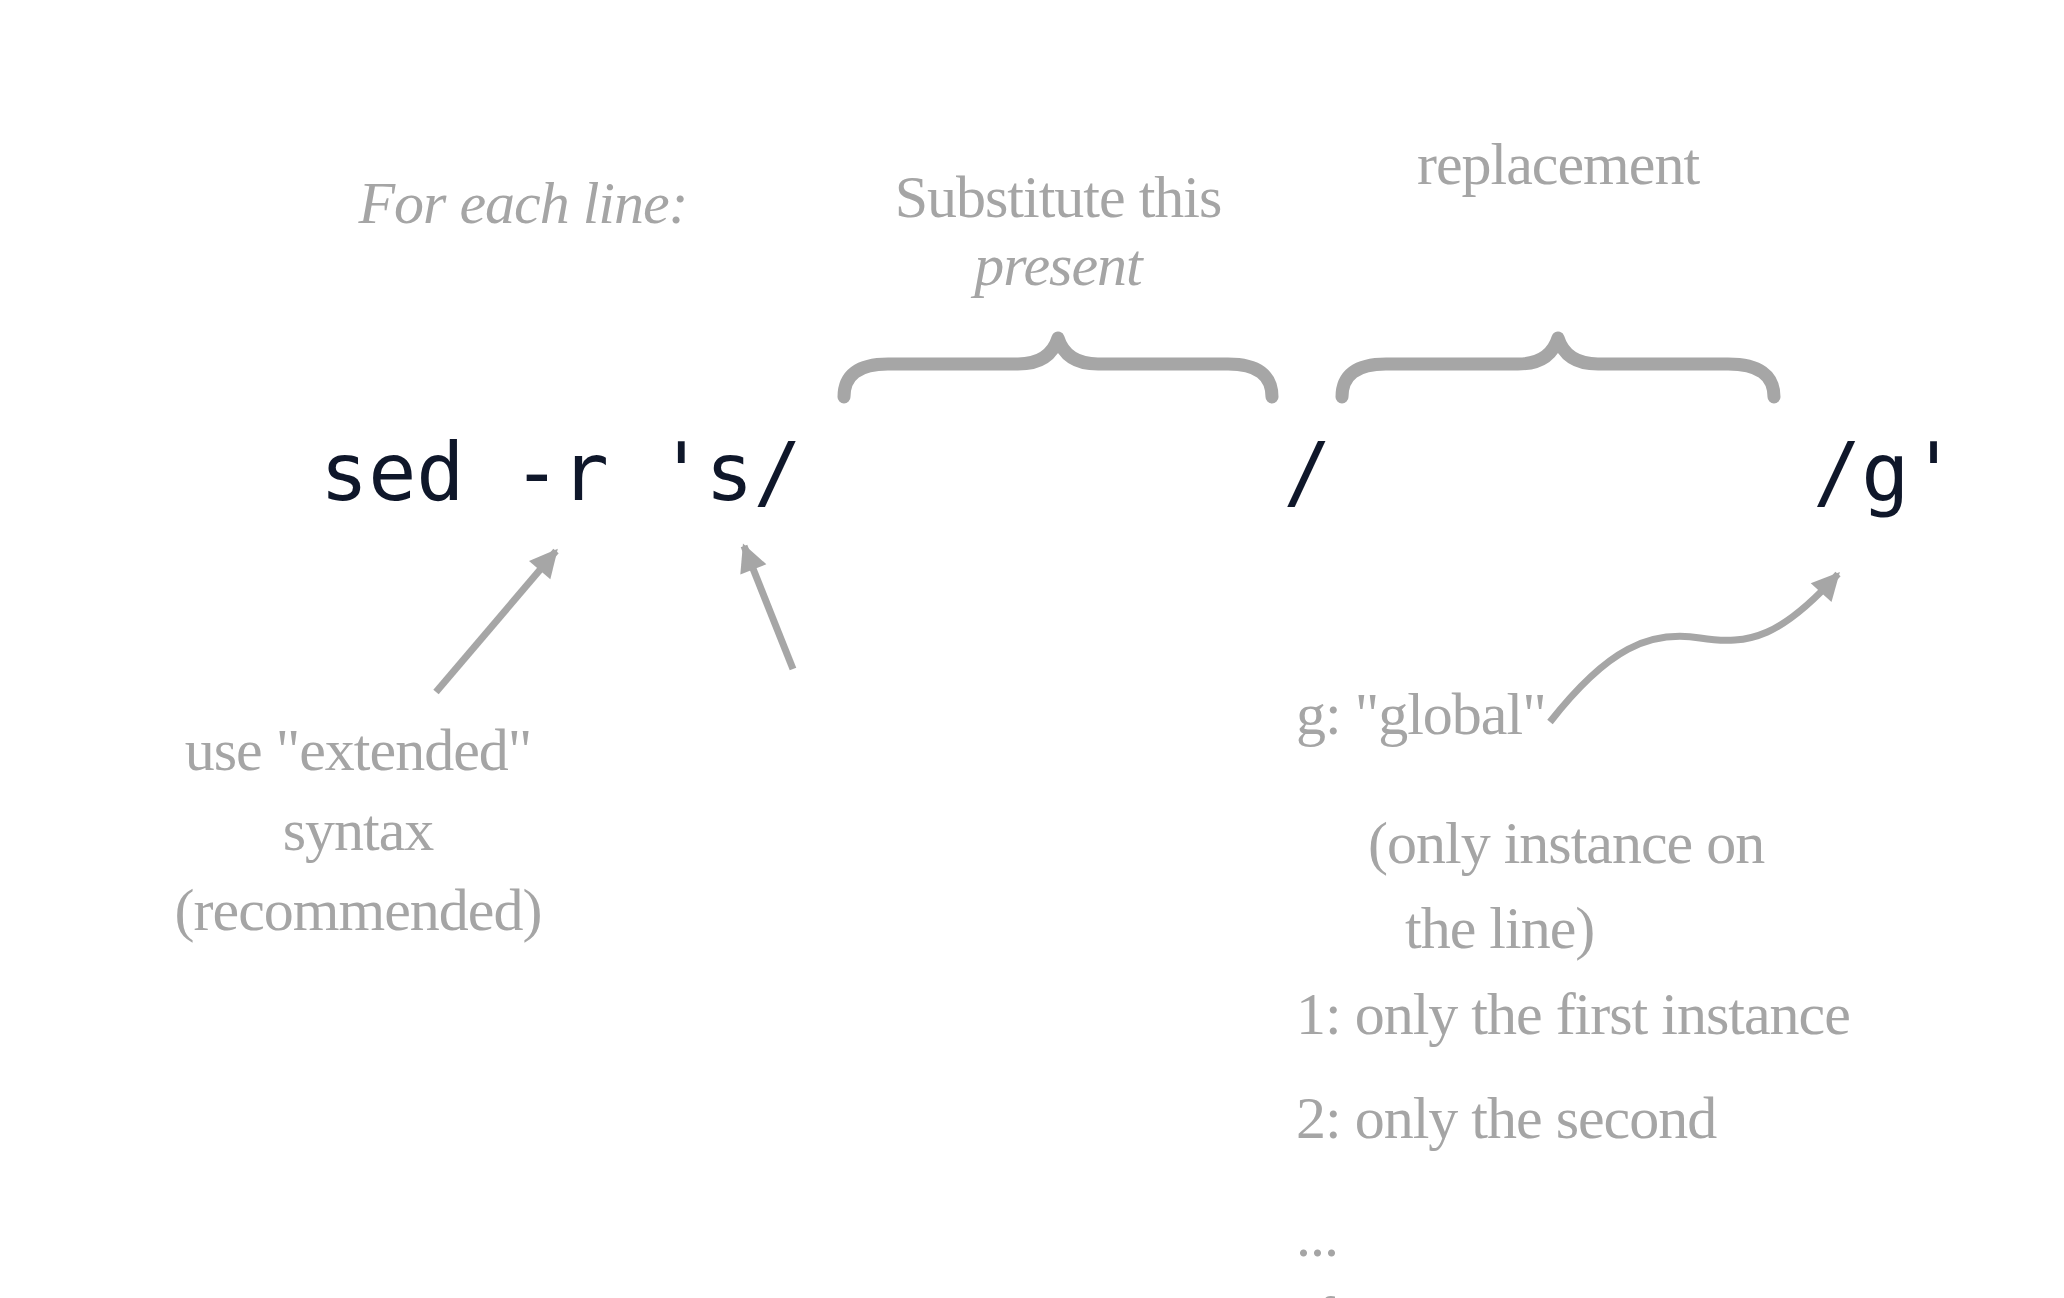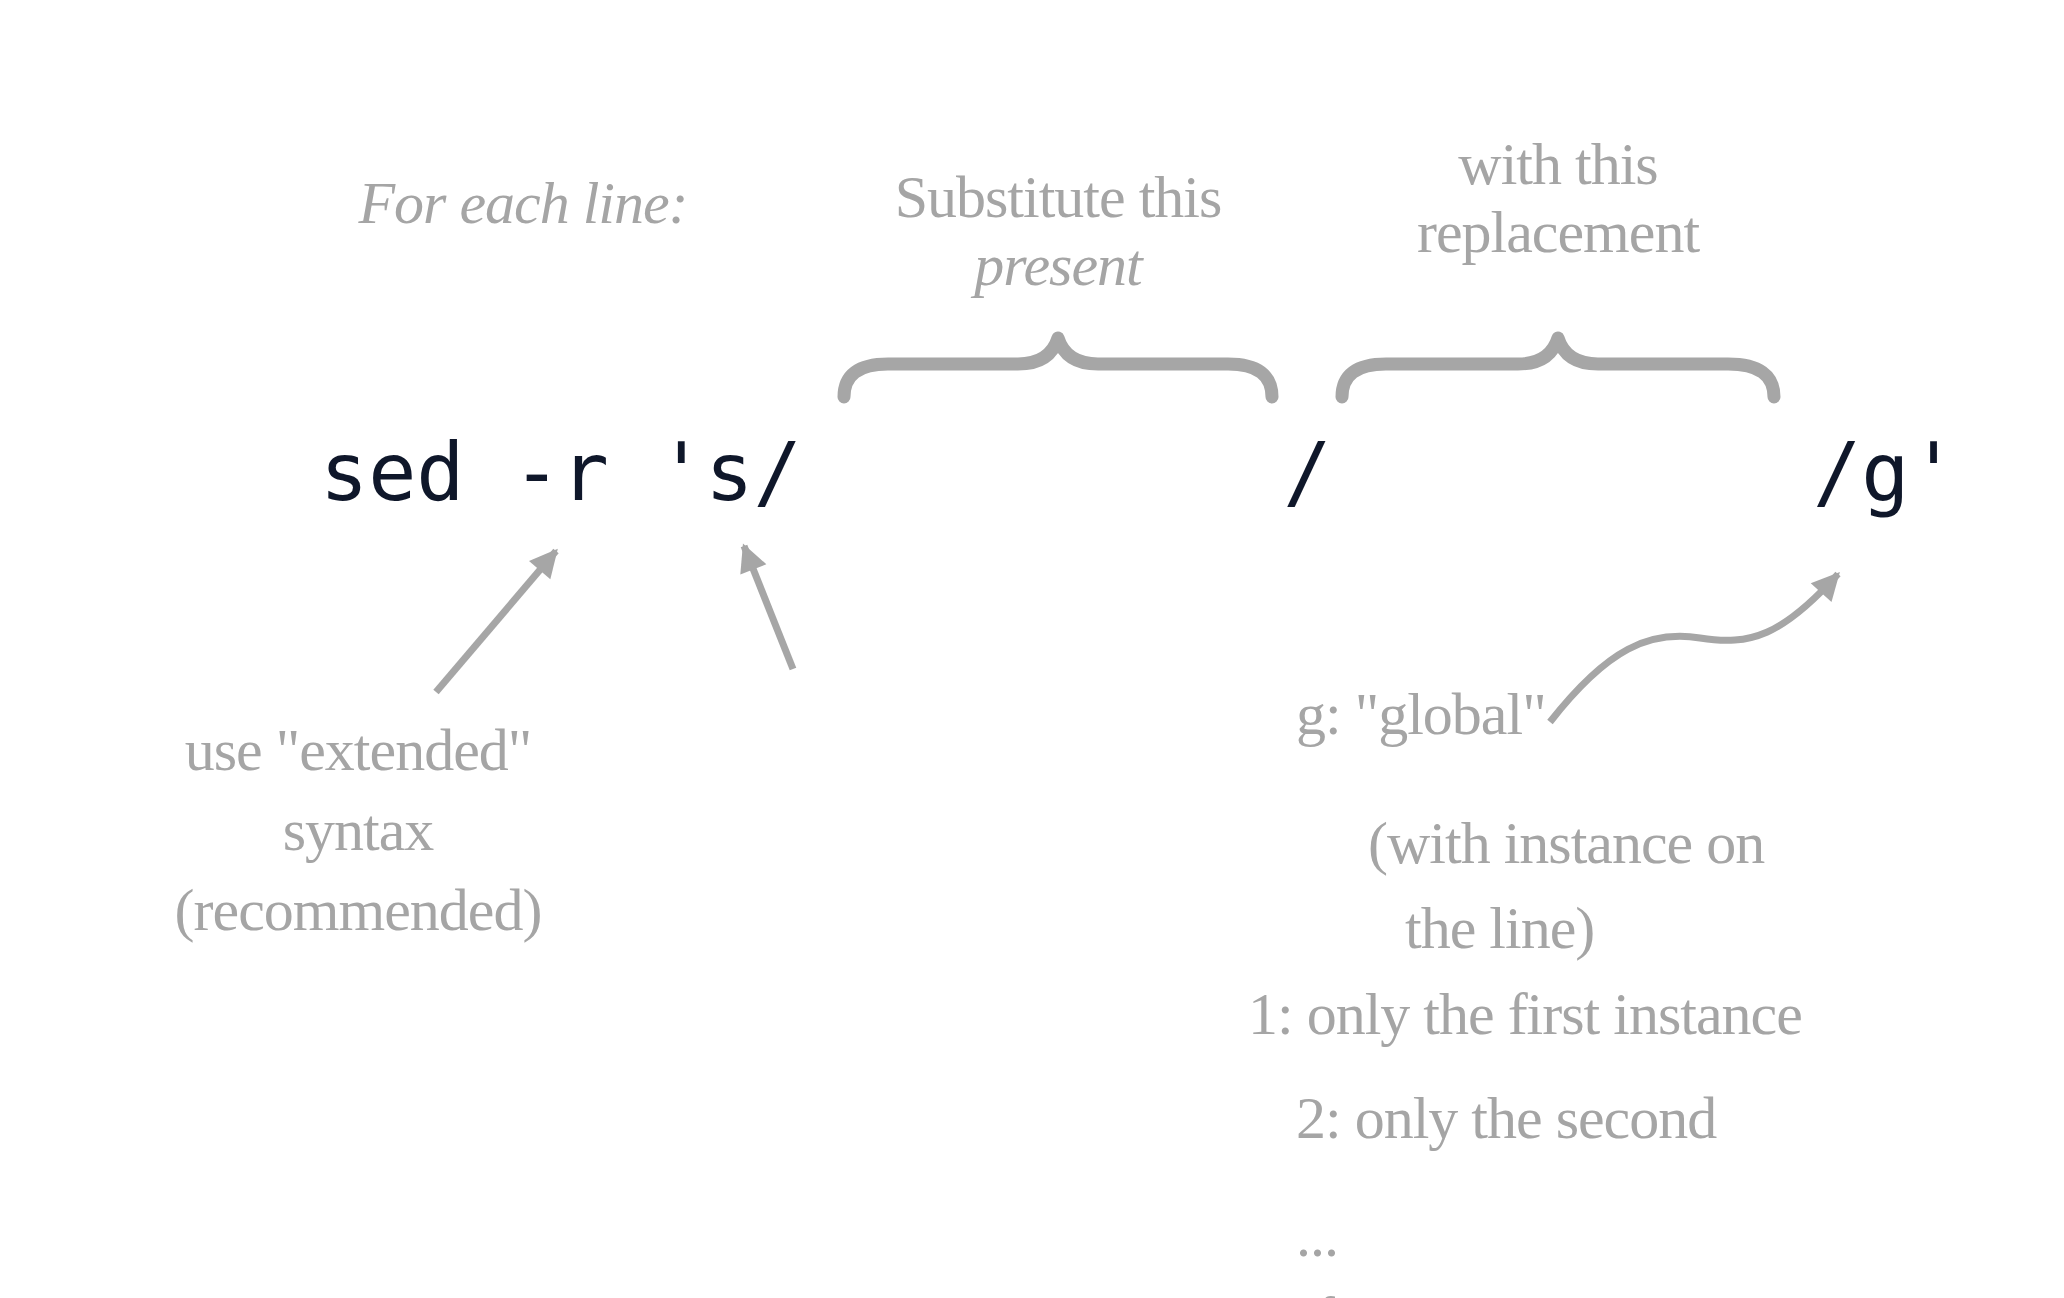--- a/index.html
+++ b/index.html
@@ -37,21 +37,21 @@
     white-space:pre;
     letter-spacing:0;
   }
 
   
   #ann-extended{left:58px;top:710px;width:600px;}
   #ann-substitution{left:662px;top:673px;width:400px;}
   #flag-g{left:1296px;top:678px;}
   #flag-g-desc1{left:1368px;top:807px;}
   #flag-g-desc2{left:1405px;top:892px;}
-  #flag-first{left:1248px;top:978px;}
+  #flag-first{left:1296px;top:978px;}
   #flag-second{left:1296px;top:1082px;}
   #flag-ellipsis{left:1296px;top:1200px;}
   #flag-fallback{left:1296px;top:1282px;}
 
   
   #overlay{
     position:absolute;left:0;top:0;
     width:2064px;height:1298px;
     pointer-events:none;
   }
@@ -83,36 +83,35 @@
   </svg>
 
   <div id="for-each" class="gray-serif centered italic">For each line:</div>
 
   <div id="substitute-label" class="gray-serif centered">
     <div>Substitute this</div>
     <div class="italic">present</div>
   </div>
 
   <div id="replacement-label" class="gray-serif centered">
-    <div>with this</div>
     <div>replacement</div>
   </div>
 
   <div id="command">sed -r 's/          /          /g'</div>
 
   <div id="ann-extended" class="gray-serif centered multi">
     <div>use "extended"</div>
     <div>syntax</div>
     <div>(recommended)</div>
   </div>
 
 
   <div id="flag-g" class="gray-serif">g: "global"</div>
 
-  <div id="flag-g-desc1" class="gray-serif">(with instance on</div>
+  <div id="flag-g-desc1" class="gray-serif">(only instance on</div>
 
   <div id="flag-g-desc2" class="gray-serif">the line)</div>
 
   <div id="flag-first" class="gray-serif">1: only the first instance</div>
 
   <div id="flag-second" class="gray-serif">2: only the second</div>
 
   <div id="flag-ellipsis" class="gray-serif">...</div>
 
   <div id="flag-fallback" class="gray-serif">If not present, assume 1</div>

